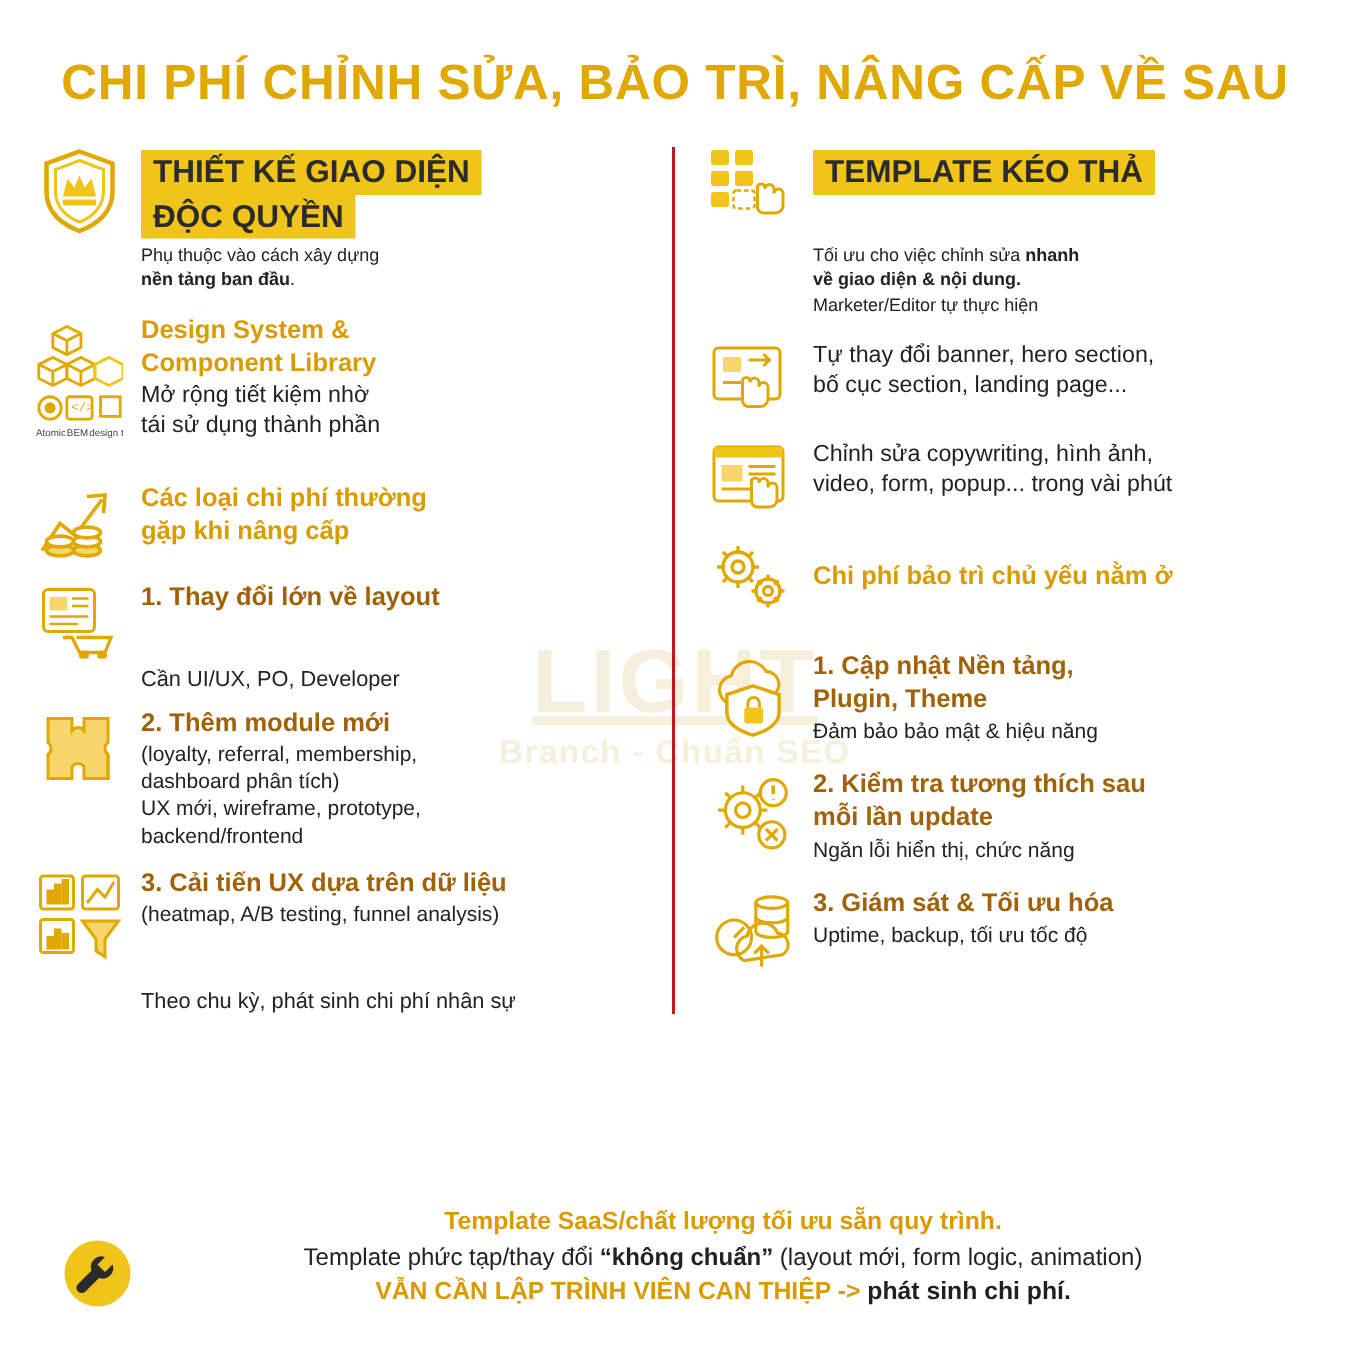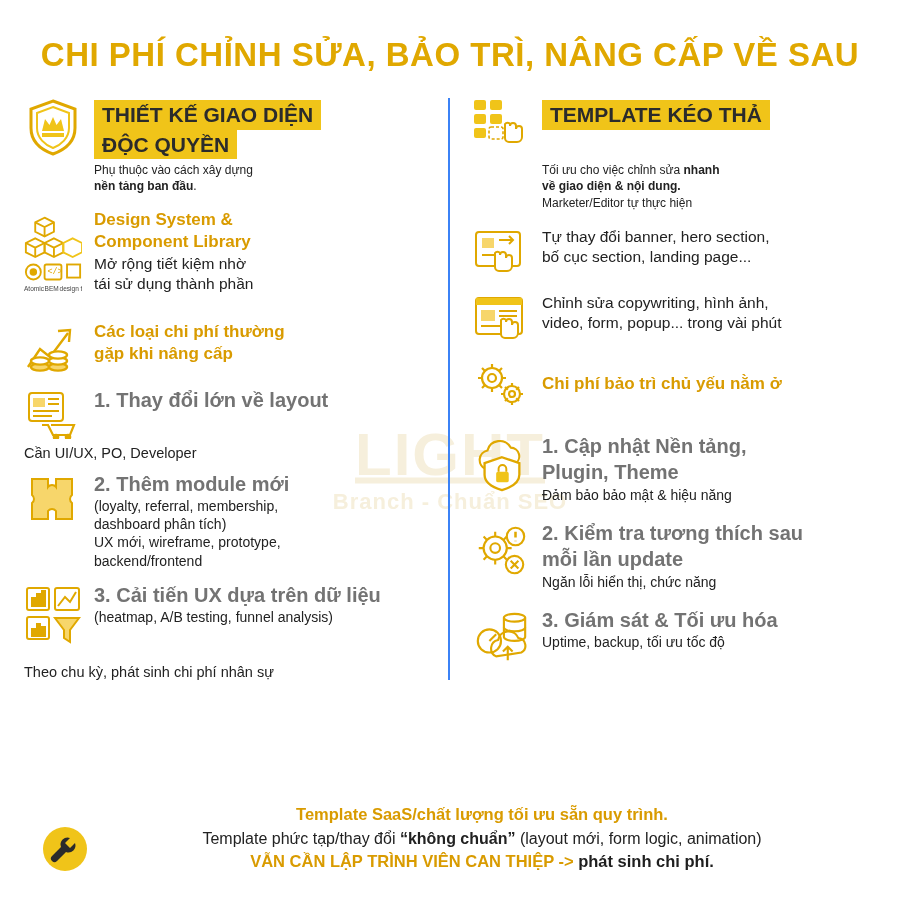--- a/index.html
+++ b/index.html
@@ -70,21 +70,21 @@
     margin-top: 24px;
     padding: 0 24px;
     box-sizing: border-box;
   }
   .col {
     width: 50%;
     box-sizing: border-box;
   }
   .col-left {
     padding-right: 32px;
-    border-right: 2px solid #3b82f6;
+    border-right: 2px solid #b91c1c;
   }
   .col-right {
     padding-left: 22px;
   }
 
   
   .col-head {
     display: flex;
     align-items: flex-start;
     gap: 12px;
@@ -121,28 +121,29 @@
   .row .txt {
     flex: 1 1 auto;
     font-size: 15.5px;
     line-height: 1.32;
   }
   .amber-lg { color: #d99b00; font-weight: bold; font-size: 17px; }
   .sub { font-size: 14px; line-height: 1.3; }
   .note {
     font-size: 14.5px;
     margin-top: 6px;
+    margin-left: 70px;
   }
 
   .block-text { font-size: 15.5px; line-height: 1.35; }
 
   .numbered .txt .ttl {
     font-weight: bold;
-    font-size: 20px;
-    color: #737373;
+    font-size: 17px;
+    color: #a16207;
   }
 
   
   .head-para {
     font-size: 12px;
     line-height: 1.36;
     margin-left: 70px;
     margin-top: 2px;
   }
   .head-para.left-col { margin-left: 70px; }

